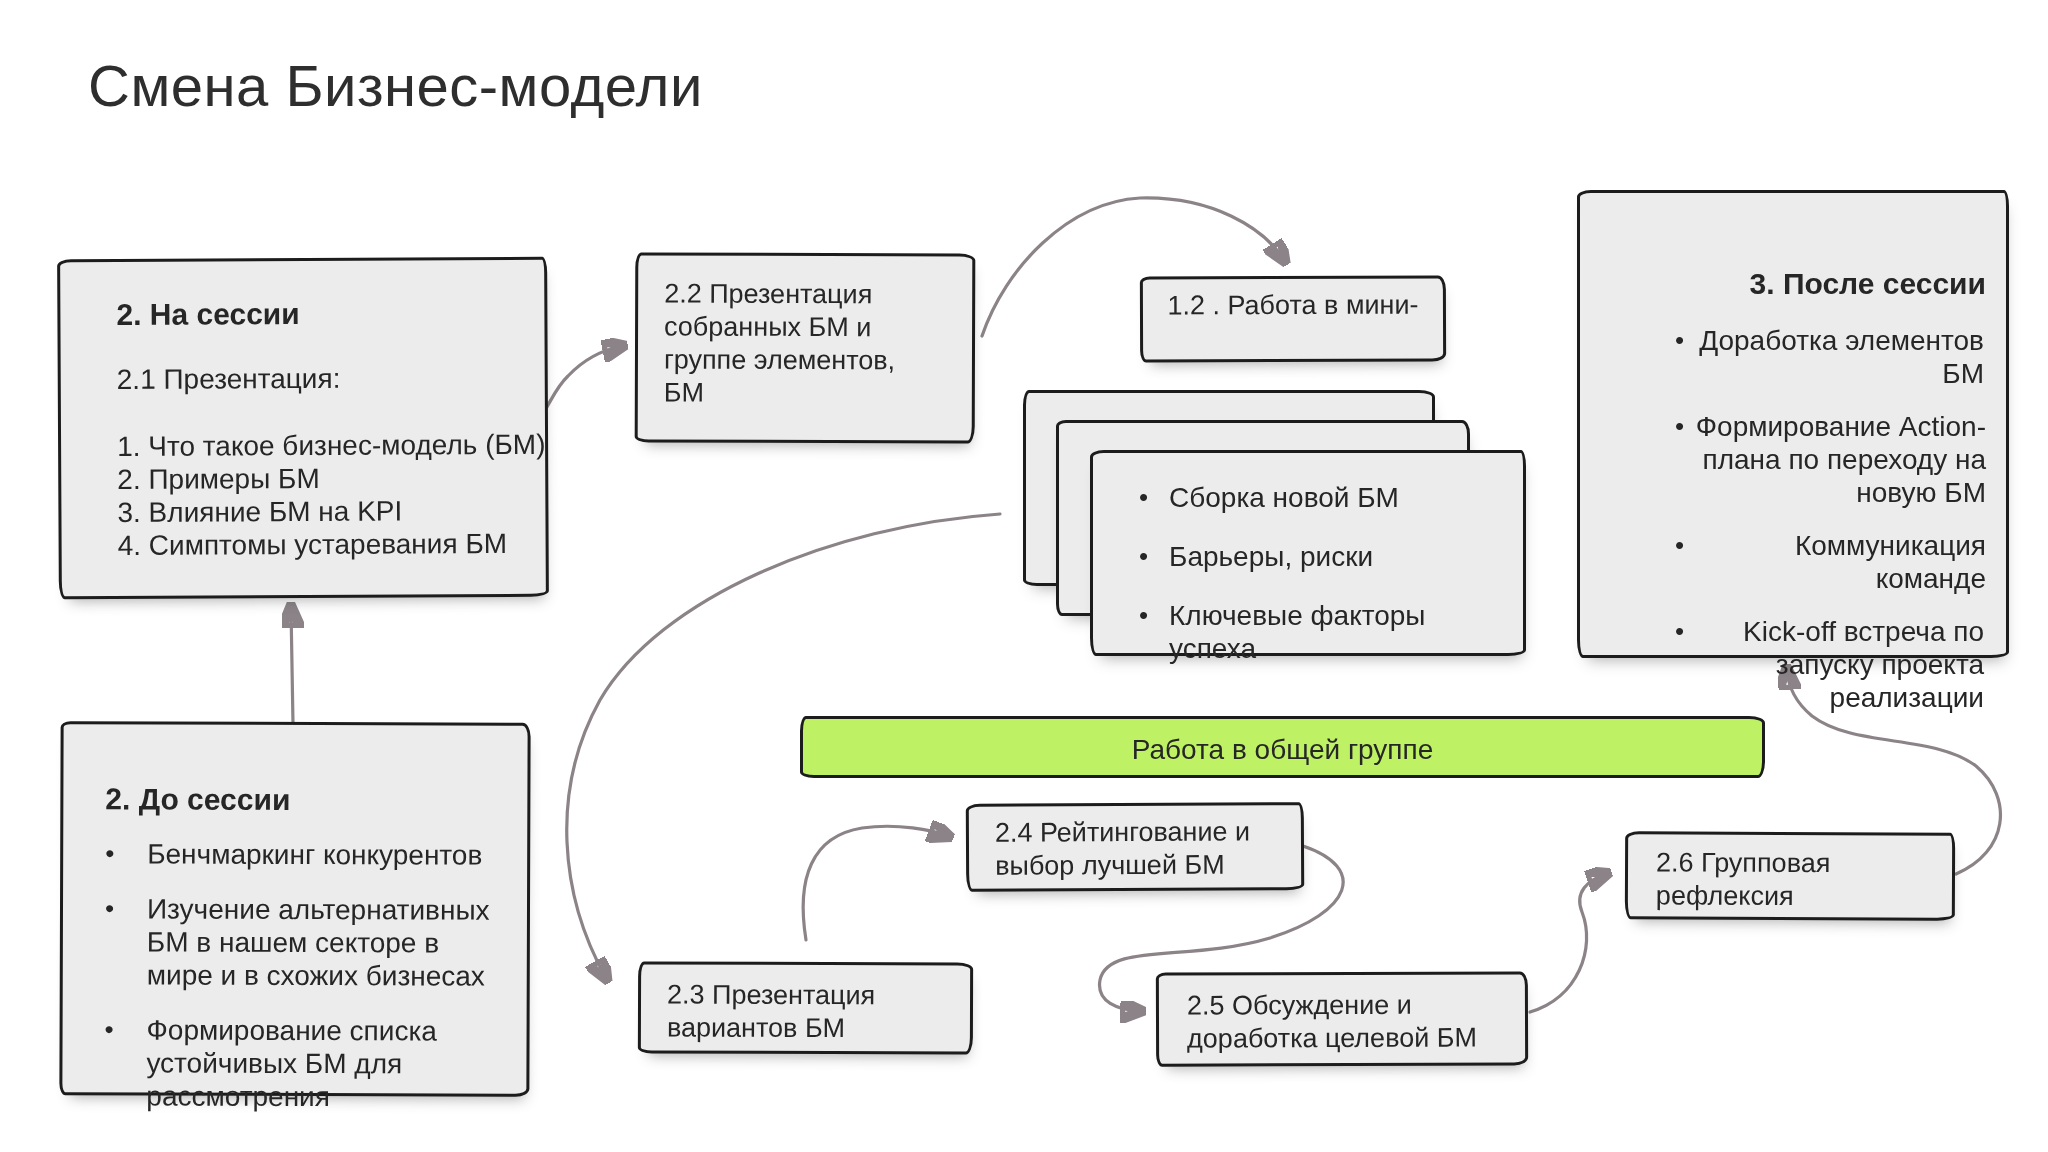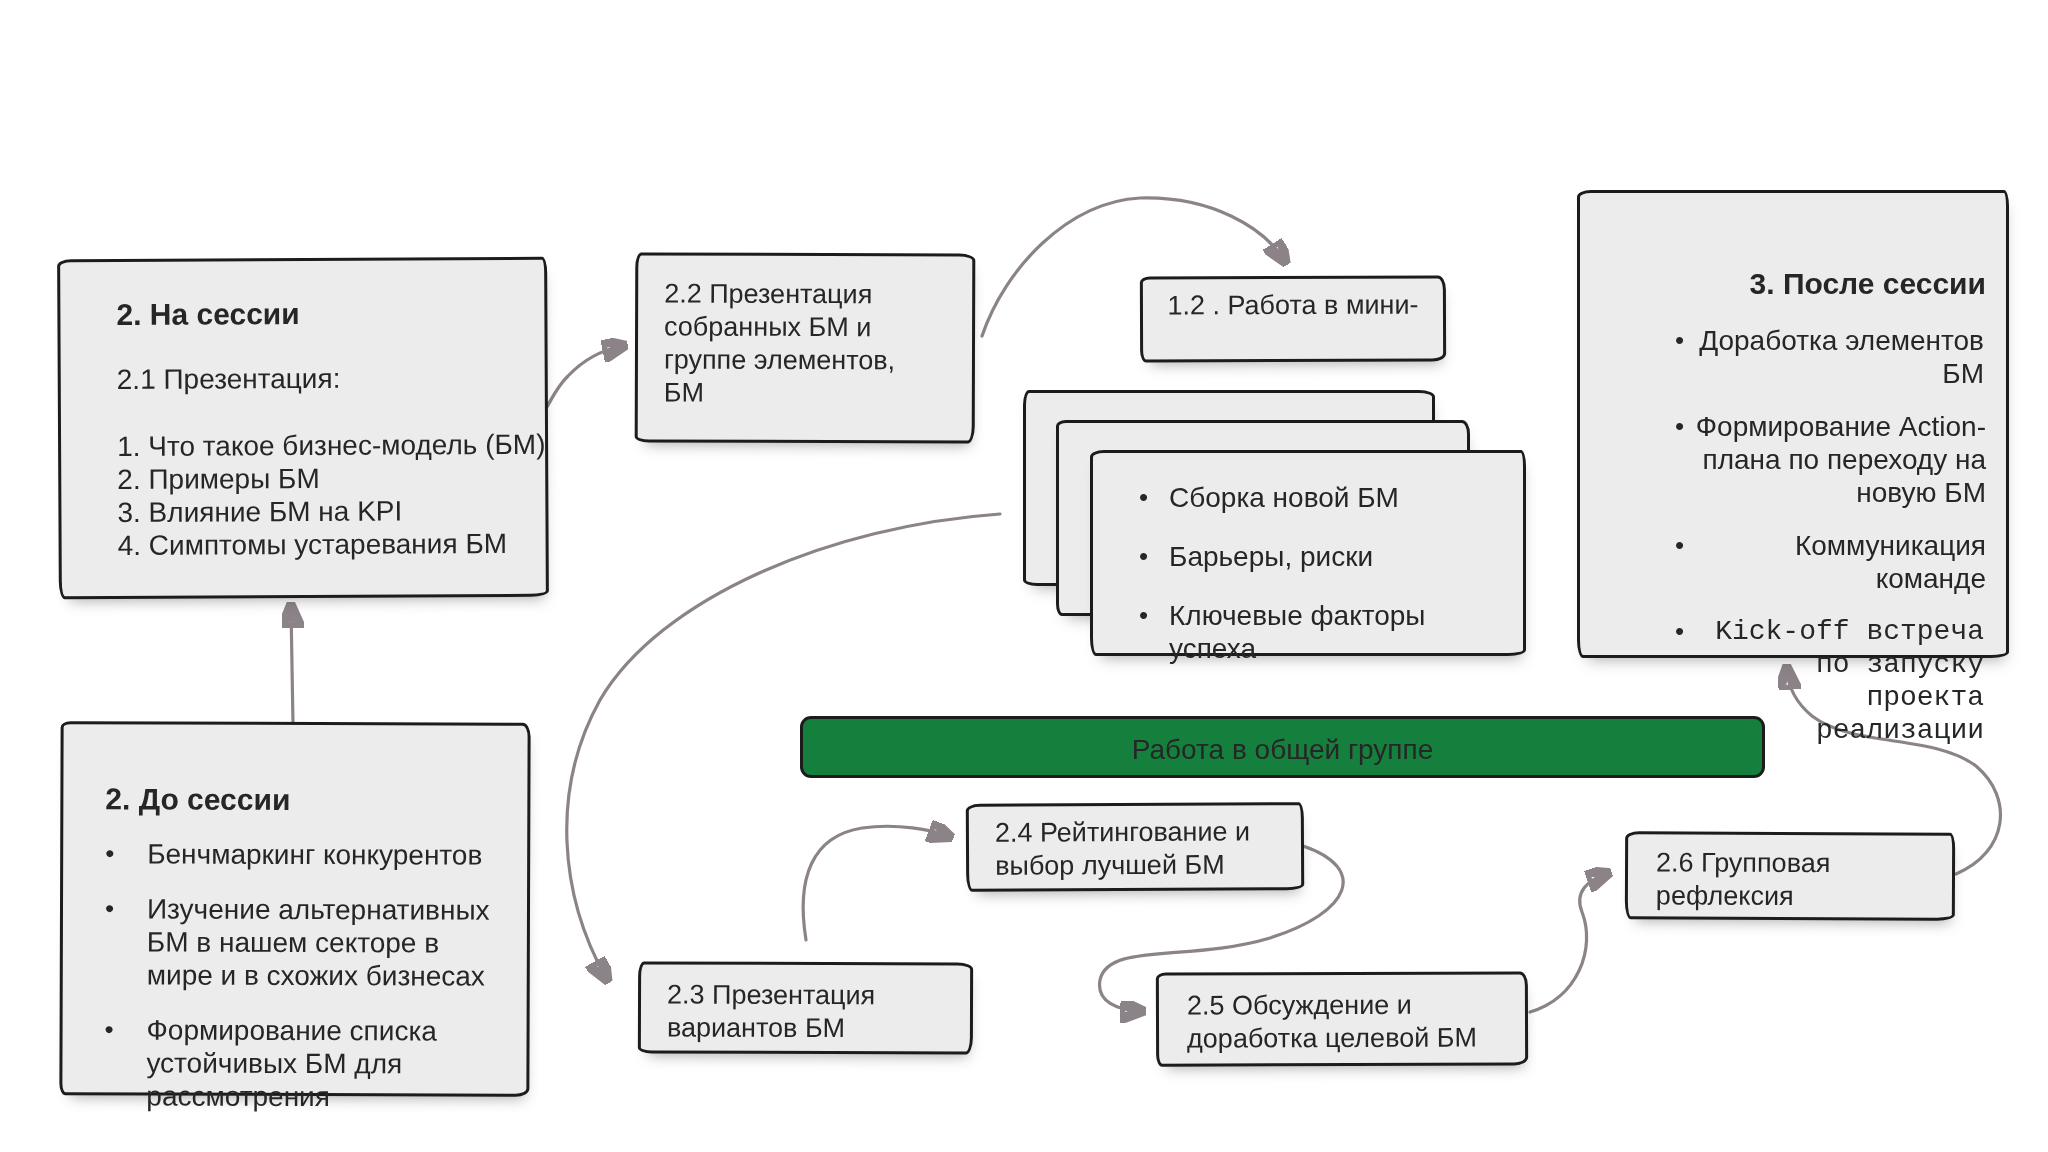--- a/index.html
+++ b/index.html
@@ -12,21 +12,21 @@
     font-size:58px;font-weight:500;letter-spacing:.5px;color:#2e2e2e;
   }
   .sketch{
     position:absolute;box-sizing:border-box;background:#ececec;
     border:3px solid #1c1c1c;
     box-shadow:3px 10px 14px -8px rgba(60,60,60,.4);
   }
   .r1{border-radius:14px 5px 18px 6px / 7px 16px 6px 18px;}
   .r2{border-radius:6px 16px 7px 14px / 15px 7px 17px 6px;}
   .r3{border-radius:10px 8px 14px 6px / 6px 14px 8px 12px;}
-  .white{background:#15803d;border-radius:11px;}
+  .white{background:#bef264;}
   .heading{font-weight:bold;font-size:30px;line-height:1.15;}
   .body-text{font-size:28px;line-height:1.18;}
   .caption{font-size:27px;line-height:1.22;}
   .center{text-align:center;}
   .bullet-item{display:flex;align-items:flex-start;}
   .dot{flex:0 0 auto;font-size:26px;line-height:1.25;}
   .arrows{position:absolute;left:0;top:0;pointer-events:none;}
   .arrows path{fill:none;stroke:#8b8387;stroke-width:3.2;stroke-linecap:round;}
 </style>
 </head>
@@ -43,20 +43,21 @@
     <path d="M 508 436 C 548 428 545 398 568 376 C 585 358 602 350 622 346" marker-end="url(#ah)"></path>
     <path d="M 982 336 C 1005 268 1068 202 1140 198 C 1212 196 1264 228 1284 260" marker-end="url(#ah)"></path>
     <path d="M 293 724 L 291 608" marker-end="url(#ah)"></path>
     <path d="M 1000 514 C 830 526 660 598 600 700 C 550 790 560 896 606 978" marker-end="url(#ah)"></path>
     <path d="M 806 940 C 796 878 812 836 862 828 C 898 823 932 830 948 836" marker-end="url(#ah)"></path>
     <path d="M 1303 846 C 1368 868 1352 912 1270 938 C 1190 962 1108 942 1100 980 C 1096 1002 1118 1010 1140 1011" marker-end="url(#ah)"></path>
     <path d="M 1530 1012 C 1578 998 1596 948 1582 912 C 1574 892 1588 880 1606 874" marker-end="url(#ah)"></path>
     <path d="M 1956 874 C 2008 852 2014 798 1976 766 C 1934 734 1854 748 1812 716 C 1794 701 1788 686 1787 670" marker-end="url(#ah)"></path>
   </svg>
 
+  <h1 class="title">Смена Бизнес-модели</h1>
 
   <div class="sketch r1" style="left:58px;top:258px;width:490px;height:340px;padding:36px 30px 0 56px;transform:rotate(-.3deg);">
     <div class="heading">2. На сессии</div>
     <div class="body-text" style="margin-top:30px;">2.1 Презентация:</div>
     <div class="body-text" style="margin-top:34px;width:440px;">
       <div>1. Что такое бизнес-модель (БМ)</div>
       <div>2. Примеры БМ</div>
       <div>3. Влияние БМ на KPI</div>
       <div>4. Симптомы устаревания БМ</div>
     </div>
@@ -83,21 +84,21 @@
       <div class="bullet-item" style="margin-bottom:20px;">
         <span class="dot" style="width:64px;">•</span>
         <span style="width:320px;">Формирование Action- плана по переходу на новую БМ</span>
       </div>
       <div class="bullet-item" style="margin-bottom:20px;">
         <span class="dot" style="width:64px;">•</span>
         <span style="width:320px;">Коммуникация команде</span>
       </div>
       <div class="bullet-item">
         <span class="dot" style="width:64px;">•</span>
-        <span style="width:300px;font-family:Liberation Mono, monospace;">Kick-off встреча по запуску проекта реализации</span>
+        <span style="width:300px;">Kick-off встреча по запуску проекта реализации</span>
       </div>
     </div>
   </div>
 
   <div class="sketch r2" style="left:1023px;top:390px;width:412px;height:196px;"></div>
   <div class="sketch r3" style="left:1056px;top:420px;width:414px;height:196px;"></div>
   <div class="sketch r1 body-text" style="left:1090px;top:450px;width:436px;height:206px;padding:28px 10px 0 46px;">
     <div class="bullet-item" style="margin-bottom:26px;">
       <span class="dot" style="width:30px;">•</span>
       <span>Сборка новой БМ</span>

